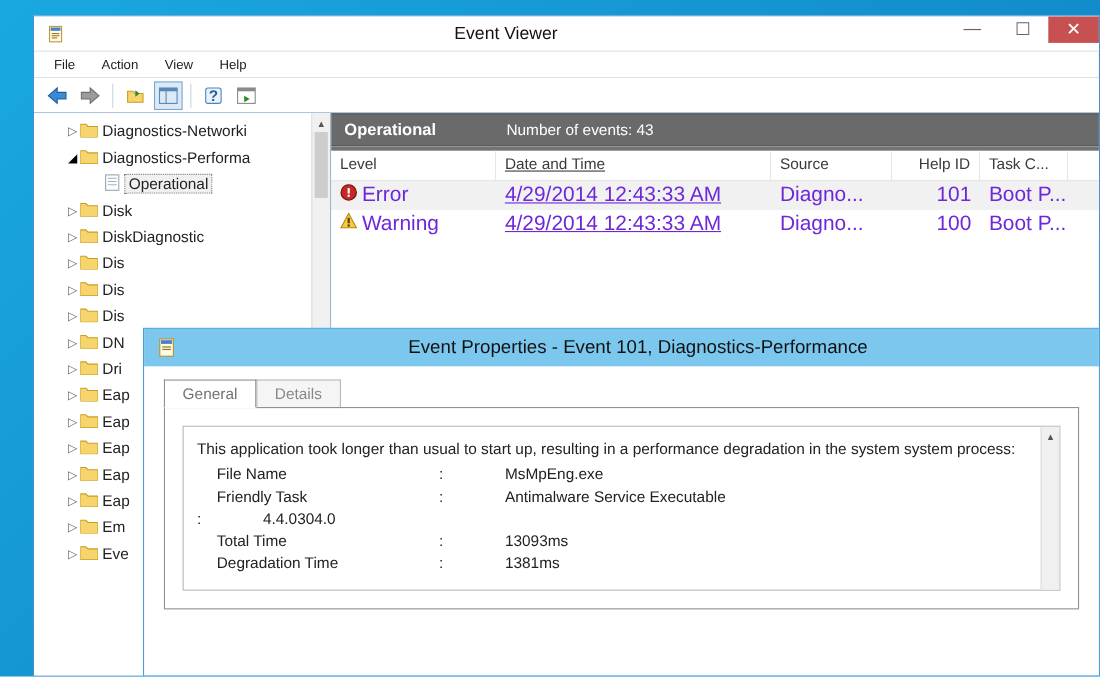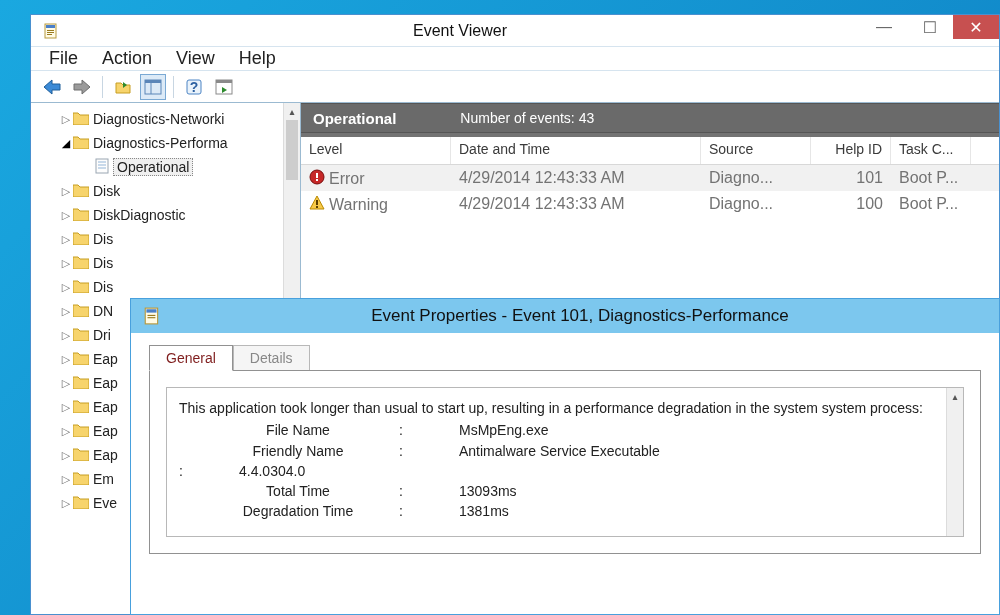--- a/index.html
+++ b/index.html
@@ -11,21 +11,21 @@
 .ev-window { left: 30px; top: 14px; width: 970px; height: 601px; border: 1px solid #4990cf; }
 .ev-titlebar { height: 32px; background: #fff; display: flex; align-items: center; position: relative; border-bottom: 1px solid #d6e4ef; }
 .ev-titlebar .icon { margin-left: 12px; width: 16px; height: 16px; }
 .ev-titlebar .title { flex: 1; text-align: center; font-size: 16px; color: #111; }
 .ev-titlebar .win-btns { display: flex; height: 100%; }
 .ev-titlebar .win-btn { width: 46px; height: 24px; display: flex; align-items: center; justify-content: center; }
 .ev-titlebar .min, .ev-titlebar .max { color: #666; font-size: 16px; }
 .ev-titlebar .close { background: #c75050; color: #fff; font-size: 16px; width: 46px; }
 
 .menubar { height: 24px; display: flex; align-items: center; gap: 24px; padding: 0 18px; border-bottom: 1px solid #d6e4ef; }
-.menubar span { font-size: 18px; color: #222; cursor: default; }
+.menubar span { font-size: 12px; color: #222; cursor: default; }
 
 .toolbar { height: 32px; display: flex; align-items: center; gap: 4px; padding: 0 8px; border-bottom: 1px solid #9bbad1; background: #fff; }
 .toolbar .tbtn { width: 26px; height: 26px; display: flex; align-items: center; justify-content: center; border: 1px solid transparent; }
 .toolbar .tbtn.active { border: 1px solid #7aa9d4; background: #dceaf7; }
 .toolbar .sep { width: 1px; height: 22px; background: #c8d6e2; margin: 0 3px; }
 
 .body { display: flex; height: calc(100% - 32px - 24px - 32px); }
 
 
 .tree-pane { width: 270px; border-right: 1px solid #9bbad1; background: #fff; position: relative; overflow: hidden; }
@@ -44,43 +44,43 @@
 
 .list-pane { flex: 1; display: flex; flex-direction: column; }
 .list-header { height: 30px; background: #6a6a6a; color: #fff; display: flex; align-items: center; padding: 0 12px; border: 1px solid #555; border-left: none; border-right: none; }
 .list-header .name { font-weight: 600; font-size: 15px; margin-right: 20px; }
 .list-header .count { font-size: 14px; margin-left: 44px; }
 .grid { background: #fff; border-top: 4px solid #737373; }
 .grid-head { display: flex; height: 28px; border-bottom: 1px solid #d8d8d8; }
 .grid-head .col { padding: 4px 8px; border-right: 1px solid #e6e6e6; color: #3a3a3a; font-size: 14px; white-space: nowrap; overflow: hidden; }
 .grid-row { display: flex; height: 26px; align-items: center; }
 .grid-row.sel { background: #f1f1f1; }
-.grid-row .cell { padding: 2px 8px; font-size: 16px; color: #737373; white-space: nowrap; overflow: hidden; text-overflow: ellipsis; display: flex; align-items: flex-end; gap: 4px; }
+.grid-row .cell { padding: 2px 8px; font-size: 19px; color: #6d28d9; white-space: nowrap; overflow: hidden; text-overflow: ellipsis; display: flex; align-items: flex-start; gap: 4px; }
 .col-level { width: 150px; }
-.col-dt { width: 250px; }
+.col-dt { width: 250px; text-decoration: underline; }
 .col-src { width: 110px; }
 .col-eid { width: 80px; text-align: right; justify-content: flex-end; }
 .col-tc { width: 80px; }
 
 
 .ep-window { left: 130px; top: 298px; width: 870px; height: 317px; border: 1px solid #48a0dd; background: #fff; }
 .ep-titlebar { height: 34px; background: #7cc7ee; display: flex; align-items: center; }
 .ep-titlebar .icon { margin-left: 12px; width: 18px; height: 18px; }
 .ep-titlebar .title { flex: 1; text-align: center; font-size: 17px; color: #111; }
 .ep-body { padding: 12px 18px; }
 .tabs { display: flex; gap: 0; }
-.tab { border: 1px solid #b8b8b8; border-bottom: none; padding: 4px 16px; font-size: 14px; color: #7f1d1d; background: #fff; }
+.tab { border: 1px solid #b8b8b8; border-bottom: none; padding: 4px 16px; font-size: 14px; color: #737373; background: #fff; }
 .tab.active { border: 1px solid #919191; border-bottom: 1px solid #fff; position: relative; z-index: 2; }
 .tab.inactive { background: #f5f5f5; color: #888; }
 .panel { border: 1px solid #919191; margin-top: -1px; padding: 16px; position: relative; }
 .desc-box { border: 1px solid #b8b8b8; padding: 10px 12px; min-height: 150px; position: relative; }
 .desc-text { font-size: 14px; color: #222; line-height: 1.45; }
 .desc-props { margin-top: 2px; }
 .desc-props div { display: flex; }
-.desc-props .k { width: 220px; padding-left: 18px; text-align: center; }
+.desc-props .k { width: 220px; padding-left: 18px; }
 .desc-props .c { width: 60px; }
 .desc-scroll { position: absolute; right: 0; top: 0; width: 17px; height: 100%; background: #f0f0f0; border-left: 1px solid #dcdcdc; }
 .desc-scroll .up, .desc-scroll .down { height: 17px; display: flex; align-items: center; justify-content: center; font-size: 10px; color: #555; }
 </style>
 </head>
 <body>
 
 <div class="window ev-window">
 
   <div class="ev-titlebar">
@@ -341,21 +341,21 @@
     <div class="panel">
       <div class="desc-box">
         <div class="desc-text">This application took longer than usual to start up, resulting in a performance degradation in the system system process:</div>
         <div class="desc-props" id="desc-props">
             <div>
               <span class="k desc-text">File Name</span>
               <span class="c desc-text">:</span>
               <span class="desc-text">MsMpEng.exe</span>
             </div>
             <div>
-              <span class="k desc-text">Friendly Name</span>
+              <span class="k desc-text">Friendly Task</span>
               <span class="c desc-text">:</span>
               <span class="desc-text">Antimalware Service Executable</span>
             </div>
             <div>
               <span class="c desc-text">:</span>
               <span class="desc-text">4.4.0304.0</span>
             </div>
             <div>
               <span class="k desc-text">Total Time</span>
               <span class="c desc-text">:</span>

